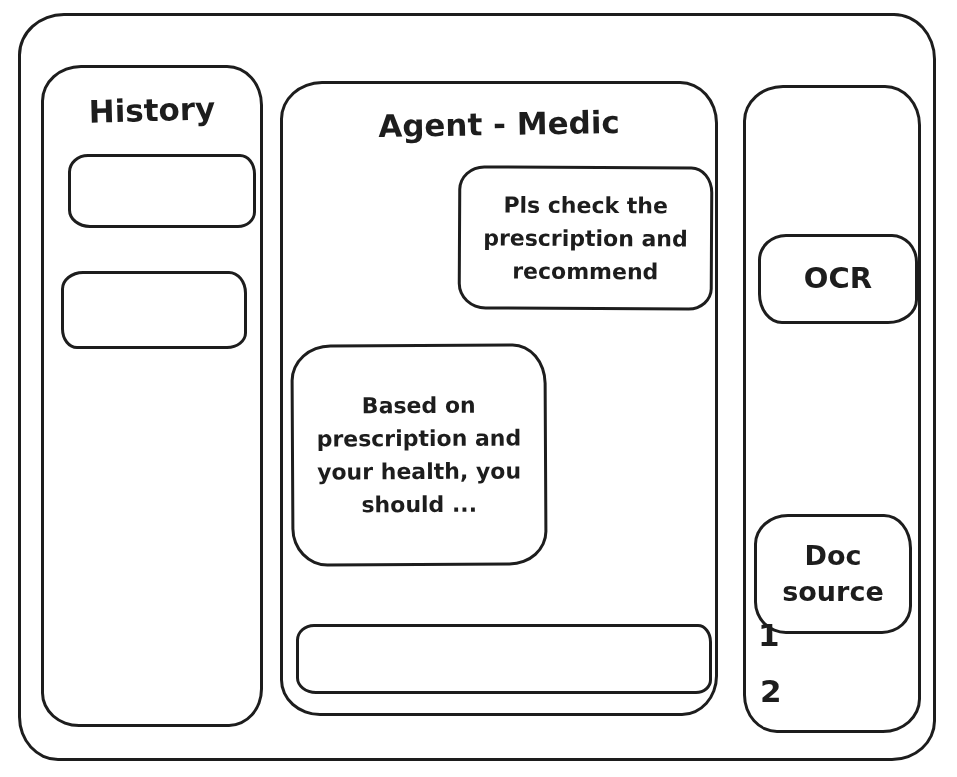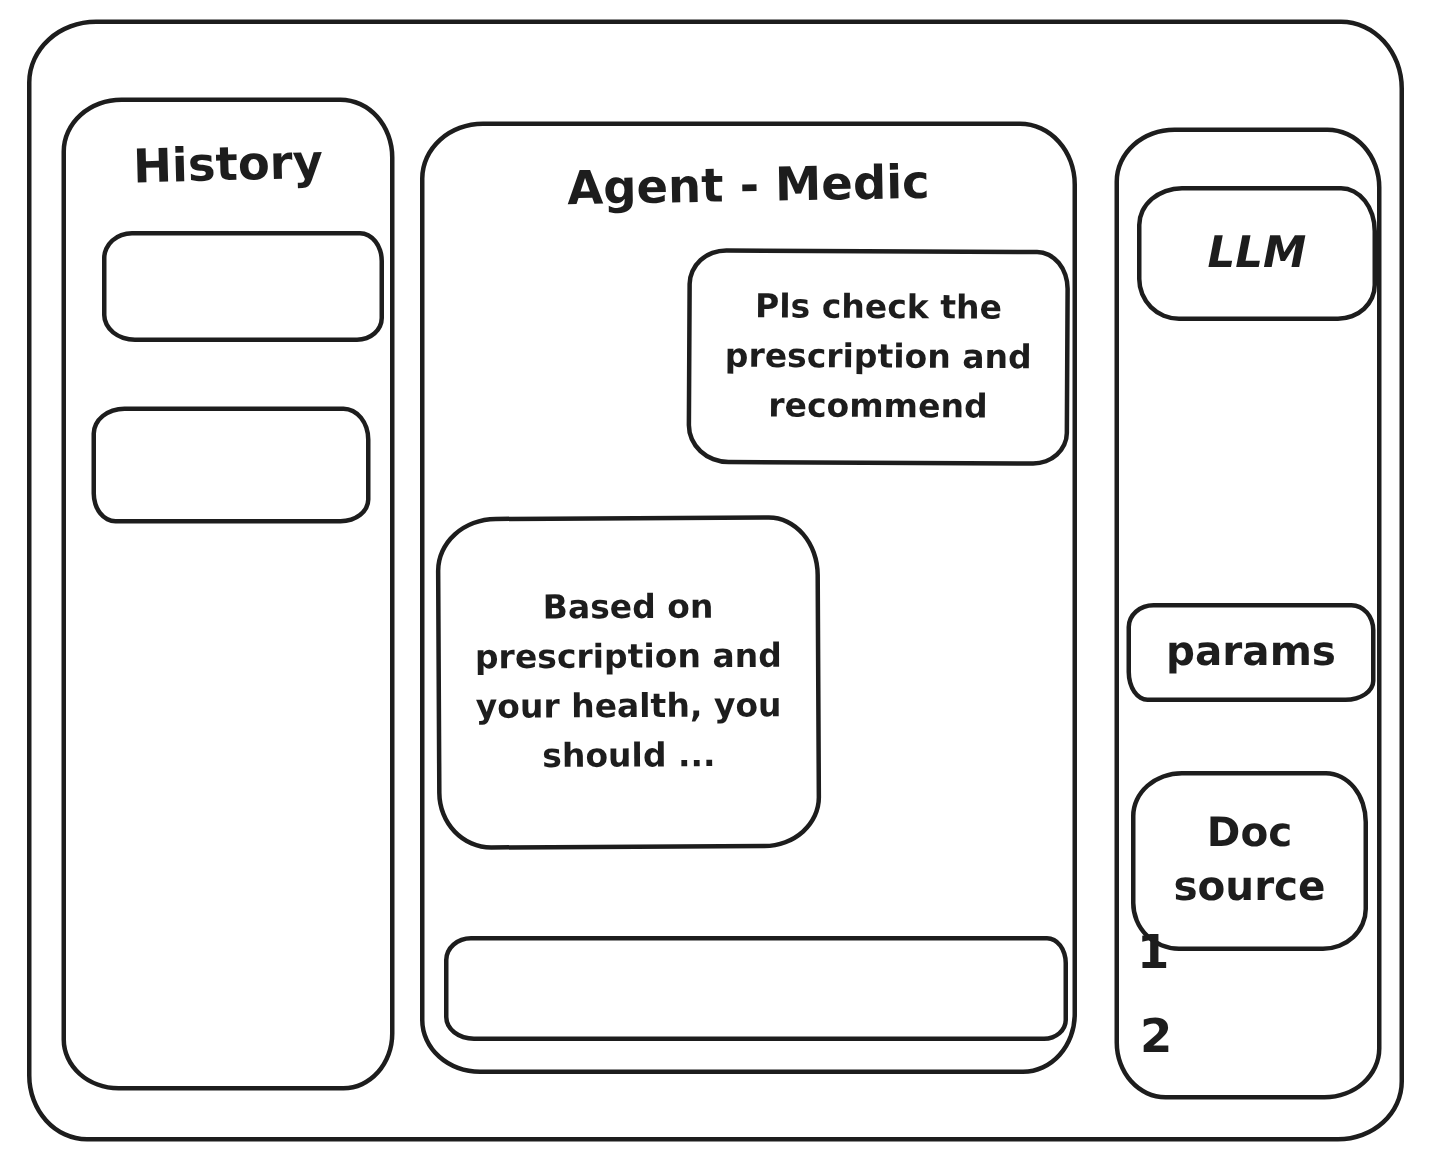--- a/index.html
+++ b/index.html
@@ -185,24 +185,23 @@
       </div>
 
       <div class="sk bubble bubble-agent">
         <span>Based on prescription and your health, you should ...</span>
       </div>
 
       <input class="chat-input" type="text" placeholder="" style="">
     </main>
 
     <aside class="sk tools">
-      <button class="tool-btn btn-llm">LLM</button>
-
-
-      <button class="tool-btn btn-params">params</button>
+
+      <button class="tool-btn btn-ocr">OCR</button>
+
 
       <button class="tool-btn btn-docsource">
         <span class="wrap-label">Doc source</span>
       </button>
 
       <div class="doc-num doc-num-1">1</div>
       <div class="doc-num doc-num-2">2</div>
     </aside>
 
   </div>

